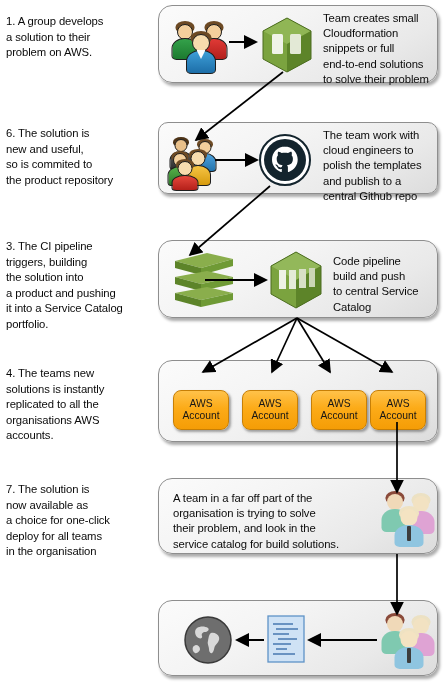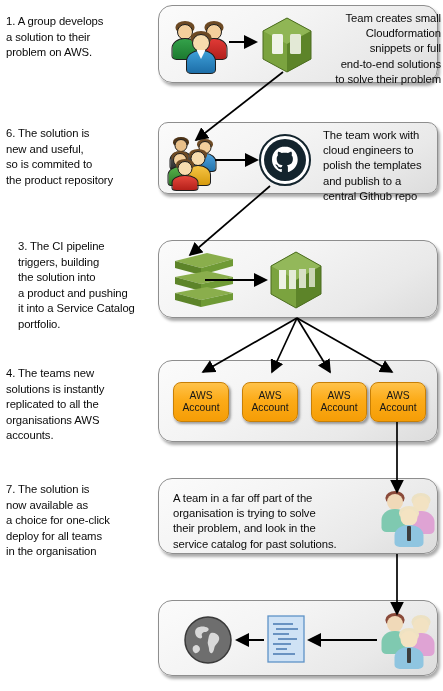--- a/index.html
+++ b/index.html
@@ -72,21 +72,21 @@
   .aws-box {
     position: absolute;
     width: 56px; height: 40px;
     border: 1.2px solid #c77f06;
     border-radius: 8px;
     background: linear-gradient(180deg,#ffc24a 0%, #fcab18 45%, #f59d06 100%);
     box-shadow: 1.5px 2px 2.5px rgba(0,0,0,0.35);
     display: flex; flex-direction: column;
     align-items: center; justify-content: center;
     font-size: 10.3px; line-height: 12.4px; color: #161616;
-    text-align: center; font-weight: 400;
+    text-align: center; font-weight: 400; margin-top: 8px;
   }
 
   
   .cube-icon { position: absolute; }
 
   
   .gh { position: absolute; }
 
   
   .codepage { position: absolute; }
@@ -99,21 +99,21 @@
 
 <div id="stage">
 
   <div class="step-caption" style="top:14px;">1. A group develops
 a solution to their
 problem on AWS.</div>
   <div class="step-caption" style="top:126px;">6. The solution is
 new and useful,
 so is commited to
 the product repository</div>
-  <div class="step-caption" style="top:239px;margin-left:12px;">3. The CI pipeline
+  <div class="step-caption" style="top:239px;">3. The CI pipeline
 triggers, building
 the solution into
 a product and pushing
 it into a Service Catalog
 portfolio.</div>
   <div class="step-caption" style="top:366px;">4. The teams new
 solutions is instantly
 replicated to all the
 organisations AWS
 accounts.</div>
@@ -148,21 +148,21 @@
       <div class="cube-icon" style="left:100px; top:10px; width:56px; height:58px;">
         <svg width="56" height="58" viewBox="0 0 56 58">
           <polygon points="28,2 52,15 52,43 28,56 4,43 4,15" fill="#7ba33f"></polygon>
           <polygon points="28,2 52,15 28,28 4,15" fill="#90b655"></polygon>
           <polygon points="28,28 52,15 52,43 28,56" fill="#5d8429"></polygon>
           <rect x="13" y="18" width="11" height="20" rx="1.5" fill="#f0f3e8"></rect>
           <rect x="31" y="18" width="11" height="20" rx="1.5" fill="#e3e9d6"></rect>
           <polygon points="28,2 52,15 52,43 28,56 4,43 4,15" fill="none" stroke="#4c6d20" stroke-width="1"></polygon>
         </svg>
       </div>
-      <div class="panel-text" style="left:164px; top:5px; width:118px;text-align:right;">Team creates small
+      <div class="panel-text" style="left:164px; top:5px; width:118px;">Team creates small
 Cloudformation
 snippets or full
 end-to-end solutions
 to solve their problem</div>
 
       <svg style="position:absolute;left:0;top:0;width:280px;height:78px;">
         <defs>
           <marker id="ar1" markerWidth="7" markerHeight="7" refX="6" refY="3.5" orient="auto">
             <polygon points="0,0 7,3.5 0,7" fill="#000"></polygon>
           </marker>
@@ -253,20 +253,24 @@
           <polygon points="29,2 54,16 54,44 29,58 4,44 4,16" fill="#7ba33f"></polygon>
           <polygon points="29,2 54,16 29,30 4,16" fill="#93b85a"></polygon>
           <polygon points="29,30 54,16 54,44 29,58" fill="#5d8429"></polygon>
           <rect x="12" y="20" width="7" height="19" fill="#eef2e5"></rect>
           <rect x="22" y="20" width="7" height="19" fill="#e5ebd8"></rect>
           <rect x="32" y="19" width="7" height="19" fill="#d8e0c6"></rect>
           <rect x="42" y="18" width="6" height="19" fill="#ccd6b6"></rect>
           <polygon points="29,2 54,16 54,44 29,58 4,44 4,16" fill="none" stroke="#4c6d20" stroke-width="1"></polygon>
         </svg>
       </div>
+      <div class="panel-text" style="left:174px; top:13px; width:106px;">Code pipeline
+build and push
+to central Service
+Catalog</div>
       <svg style="position:absolute;left:0;top:0;width:280px;height:78px;">
         <defs>
           <marker id="ar3" markerWidth="7" markerHeight="7" refX="6" refY="3.5" orient="auto">
             <polygon points="0,0 7,3.5 0,7" fill="#000"></polygon>
           </marker>
         </defs>
         <line x1="46" y1="39" x2="107" y2="39" stroke="#000" stroke-width="2" marker-end="url(#ar3)"></line>
       </svg>
     </div>
   </div>
@@ -290,21 +294,21 @@
         <span>Account</span>
       </div>
     </div>
   </div>
 
   <div class="panel" style="top:478px; height:76px;">
     <div class="panel-inner">
       <div class="panel-text" style="left:14px; top:12px; width:212px;">A team in a far off part of the
 organisation is trying to solve
 their problem, and look in the
-service catalog for past solutions.</div>
+service catalog for build solutions.</div>
       <div class="people" style="left:222px; top:10px; width:54px; height:56px;">
         <div class="person" style="left:0px; top:2px; width:28px; height:42px;">
           <div class="hair" style="width:19px;height:13px;background:#8a4a3a;"></div>
           <div class="head" style="width:16px;height:16px;top:3px;background:#f0d9b8;"></div>
           <div class="body" style="top:18px;width:27px;height:23px;background:#7fc9b0;"></div>
         </div>
         <div class="person" style="left:26px; top:4px; width:28px; height:42px;">
           <div class="hair" style="width:19px;height:13px;background:#ece1c3;"></div>
           <div class="head" style="width:16px;height:16px;top:3px;background:#f2e2c2;"></div>
           <div class="body" style="top:18px;width:27px;height:23px;background:#dfa3d4;"></div>

